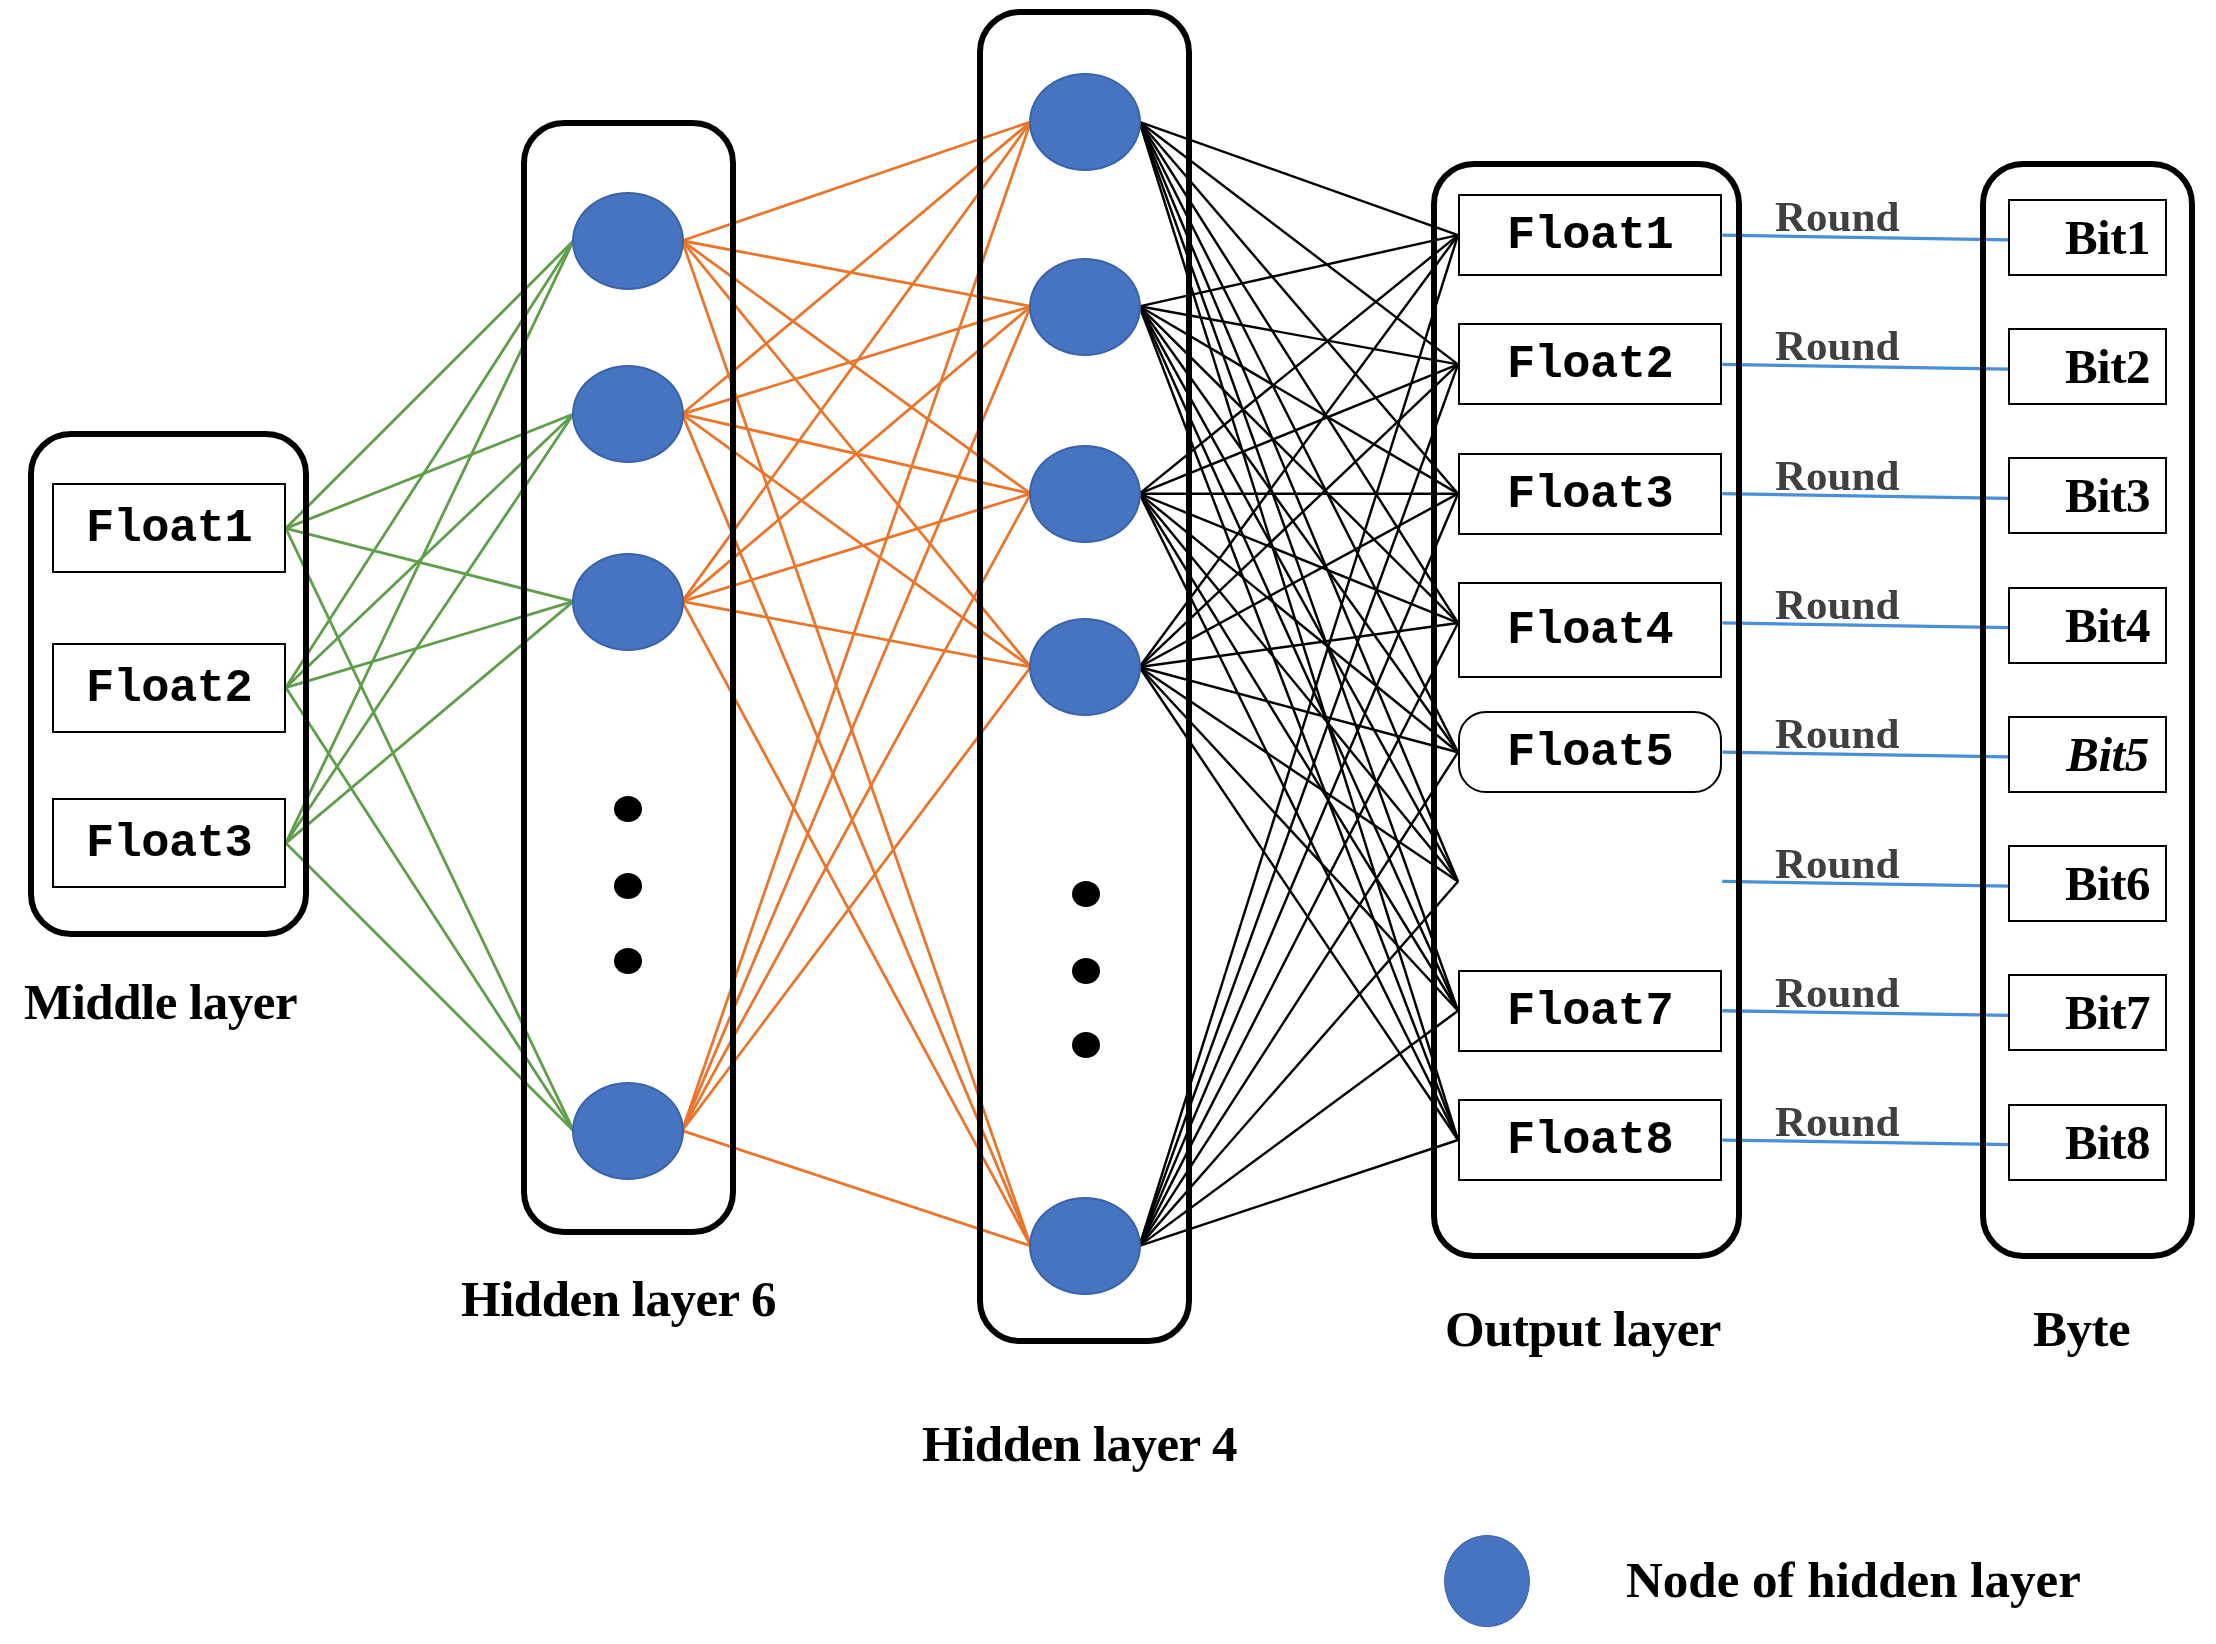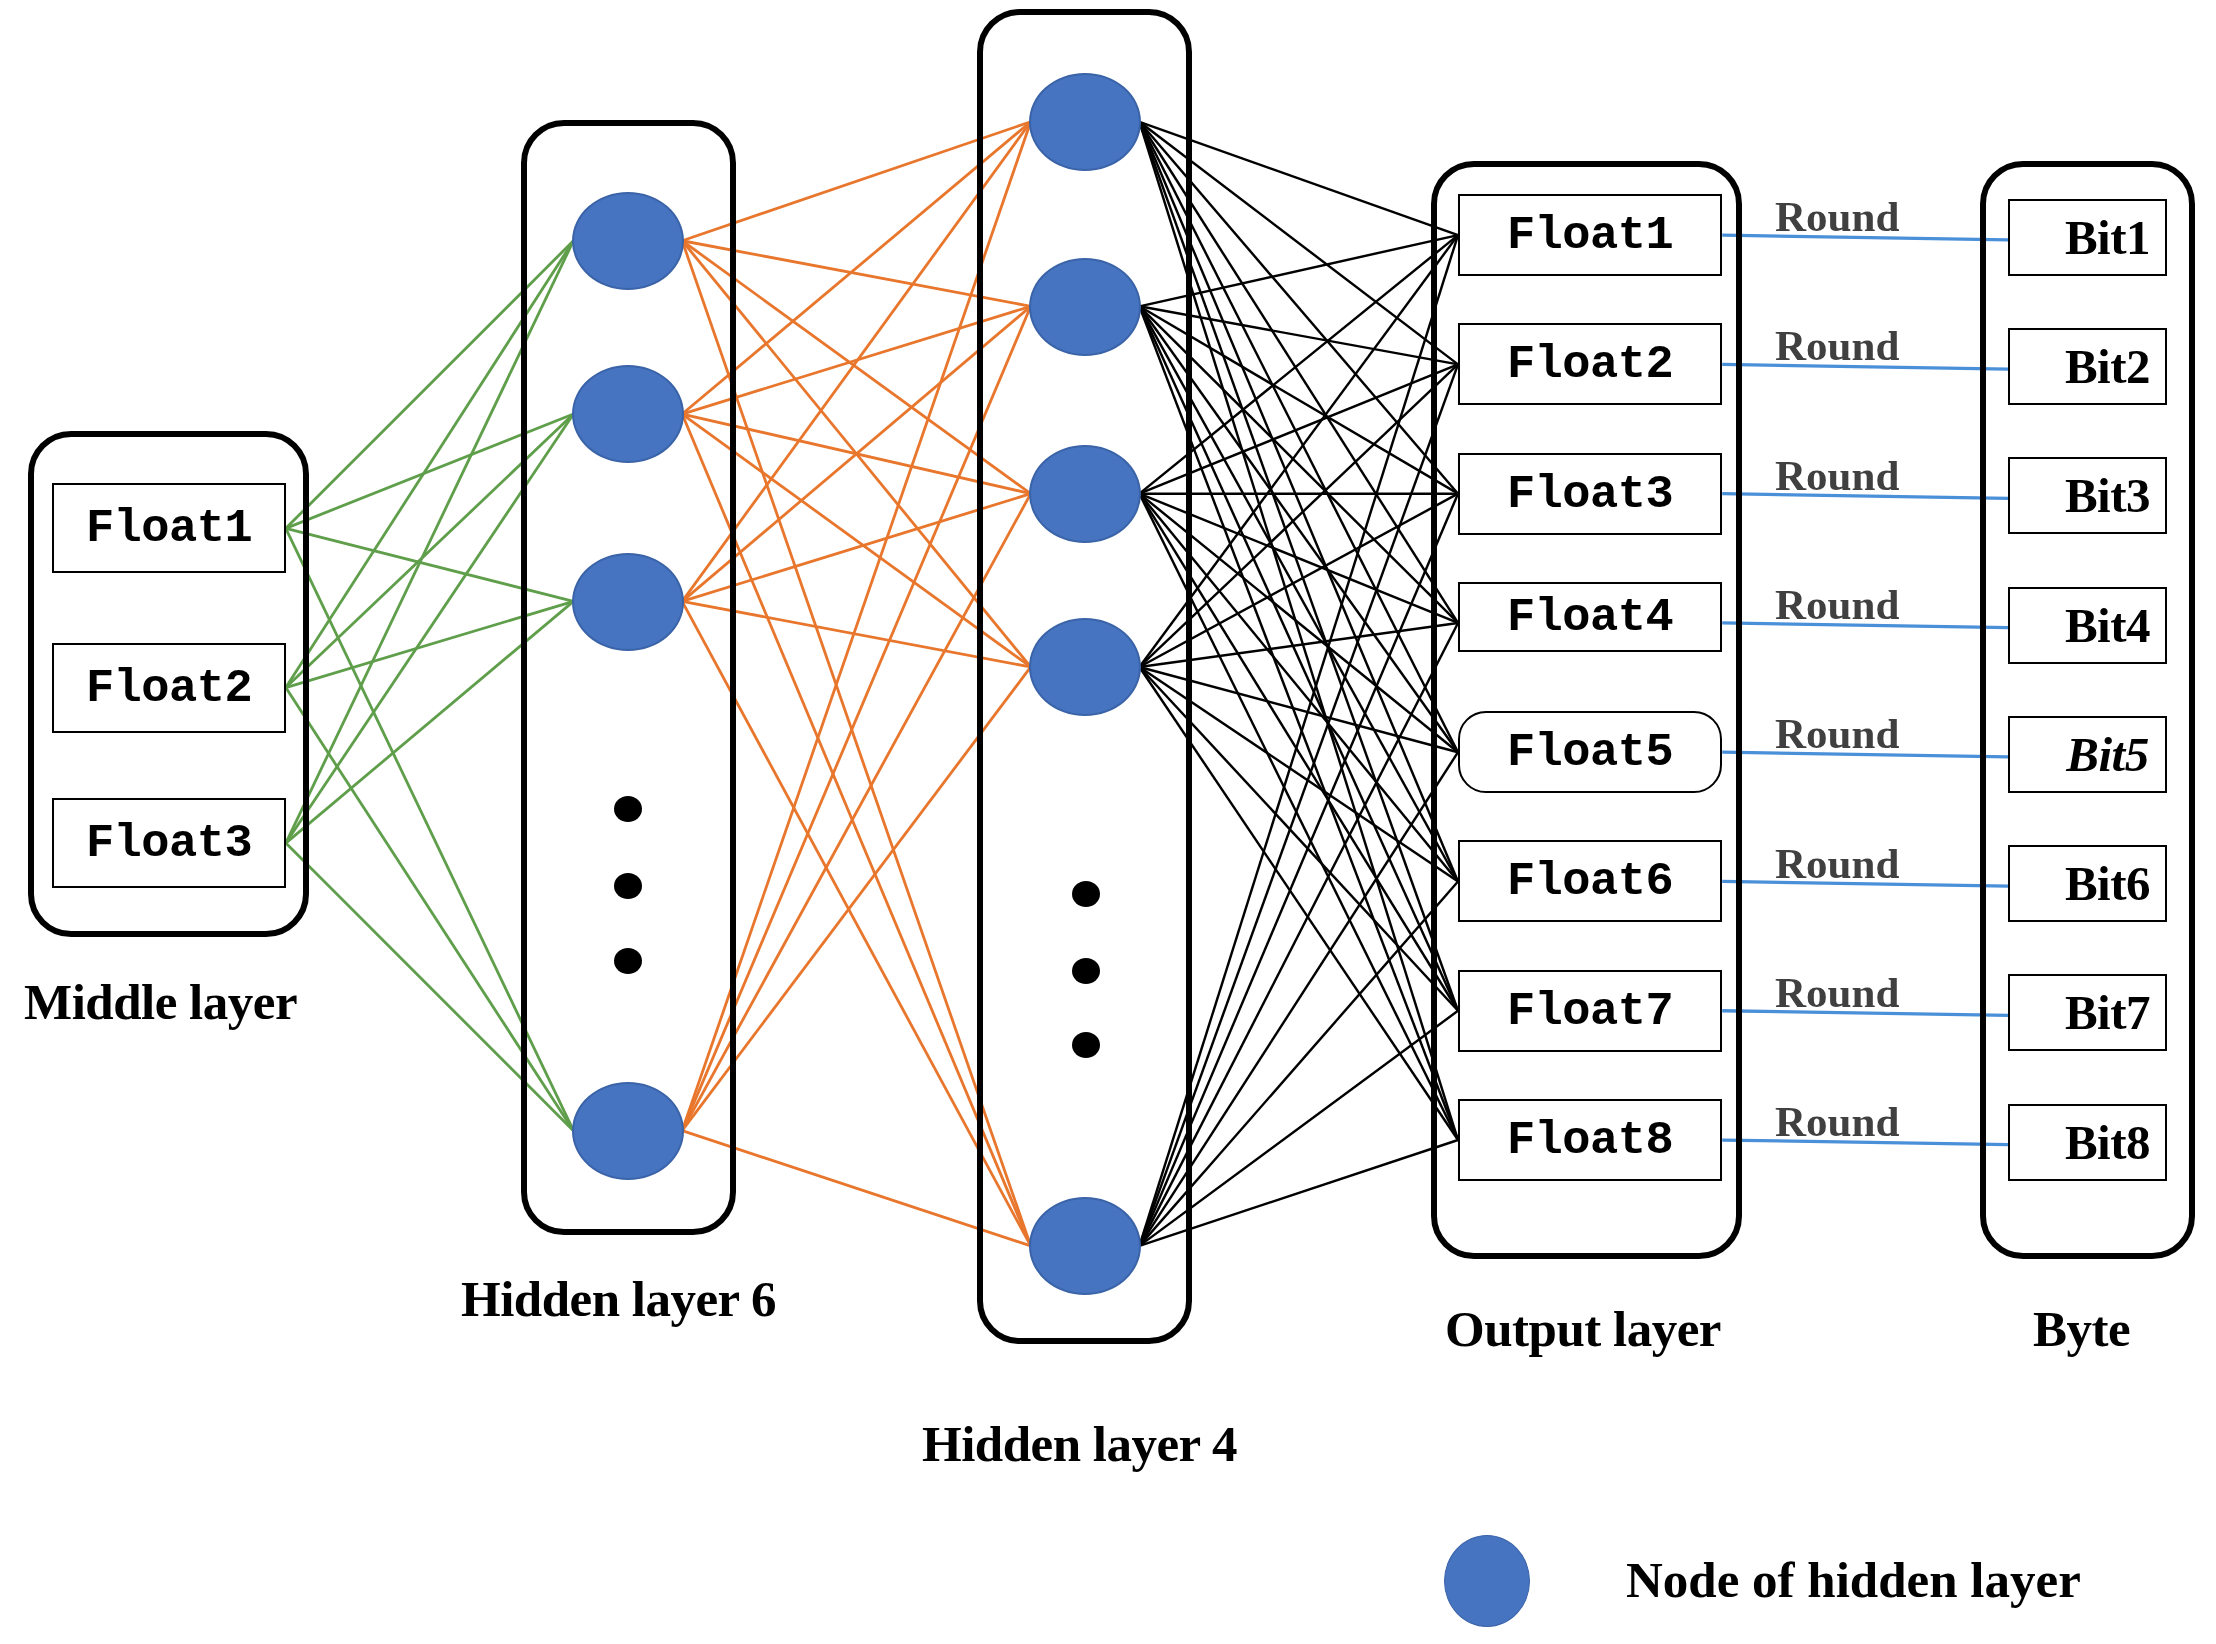--- a/index.html
+++ b/index.html
@@ -193,23 +193,22 @@
   <div class="vdot" style="left:1072px;top:958px;width:28px;height:26px;"></div>
   <div class="vdot" style="left:1072px;top:1032px;width:28px;height:26px;"></div>
 
   <div class="layer-label" style="left:922px;top:1415px;">Hidden layer 4</div>
 
   <div class="group-box" style="left:1431px;top:161px;width:311px;height:1098px;"></div>
 
   <div class="cell float-cell" style="left:1458px;top:194px;width:264px;height:82px;">Float1</div>
   <div class="cell float-cell" style="left:1458px;top:323px;width:264px;height:82px;">Float2</div>
   <div class="cell float-cell" style="left:1458px;top:453px;width:264px;height:82px;">Float3</div>
-  <div class="cell float-cell" style="left:1458px;top:582px;width:264px;height:70px;">Float4</div>
+  <div class="cell float-cell" style="left:1458px;top:582px;width:264px;height:96px;">Float4</div>
   <div class="cell float-cell" style="left:1458px;top:711px;width:264px;height:82px;border-radius:28px;">Float5</div>
-  <div class="cell float-cell" style="left:1458px;top:840px;width:264px;height:82px;">Float6</div>
   <div class="cell float-cell" style="left:1458px;top:970px;width:264px;height:82px;">Float7</div>
   <div class="cell float-cell" style="left:1458px;top:1099px;width:264px;height:82px;">Float8</div>
 
   <div class="layer-label" style="left:1445px;top:1300px;">Output layer</div>
 
   <div class="round-label" style="left:1775px;top:192px;">Round</div>
   <div class="round-label" style="left:1775px;top:321px;">Round</div>
   <div class="round-label" style="left:1775px;top:451px;">Round</div>
   <div class="round-label" style="left:1775px;top:580px;">Round</div>
   <div class="round-label" style="left:1775px;top:709px;">Round</div>

